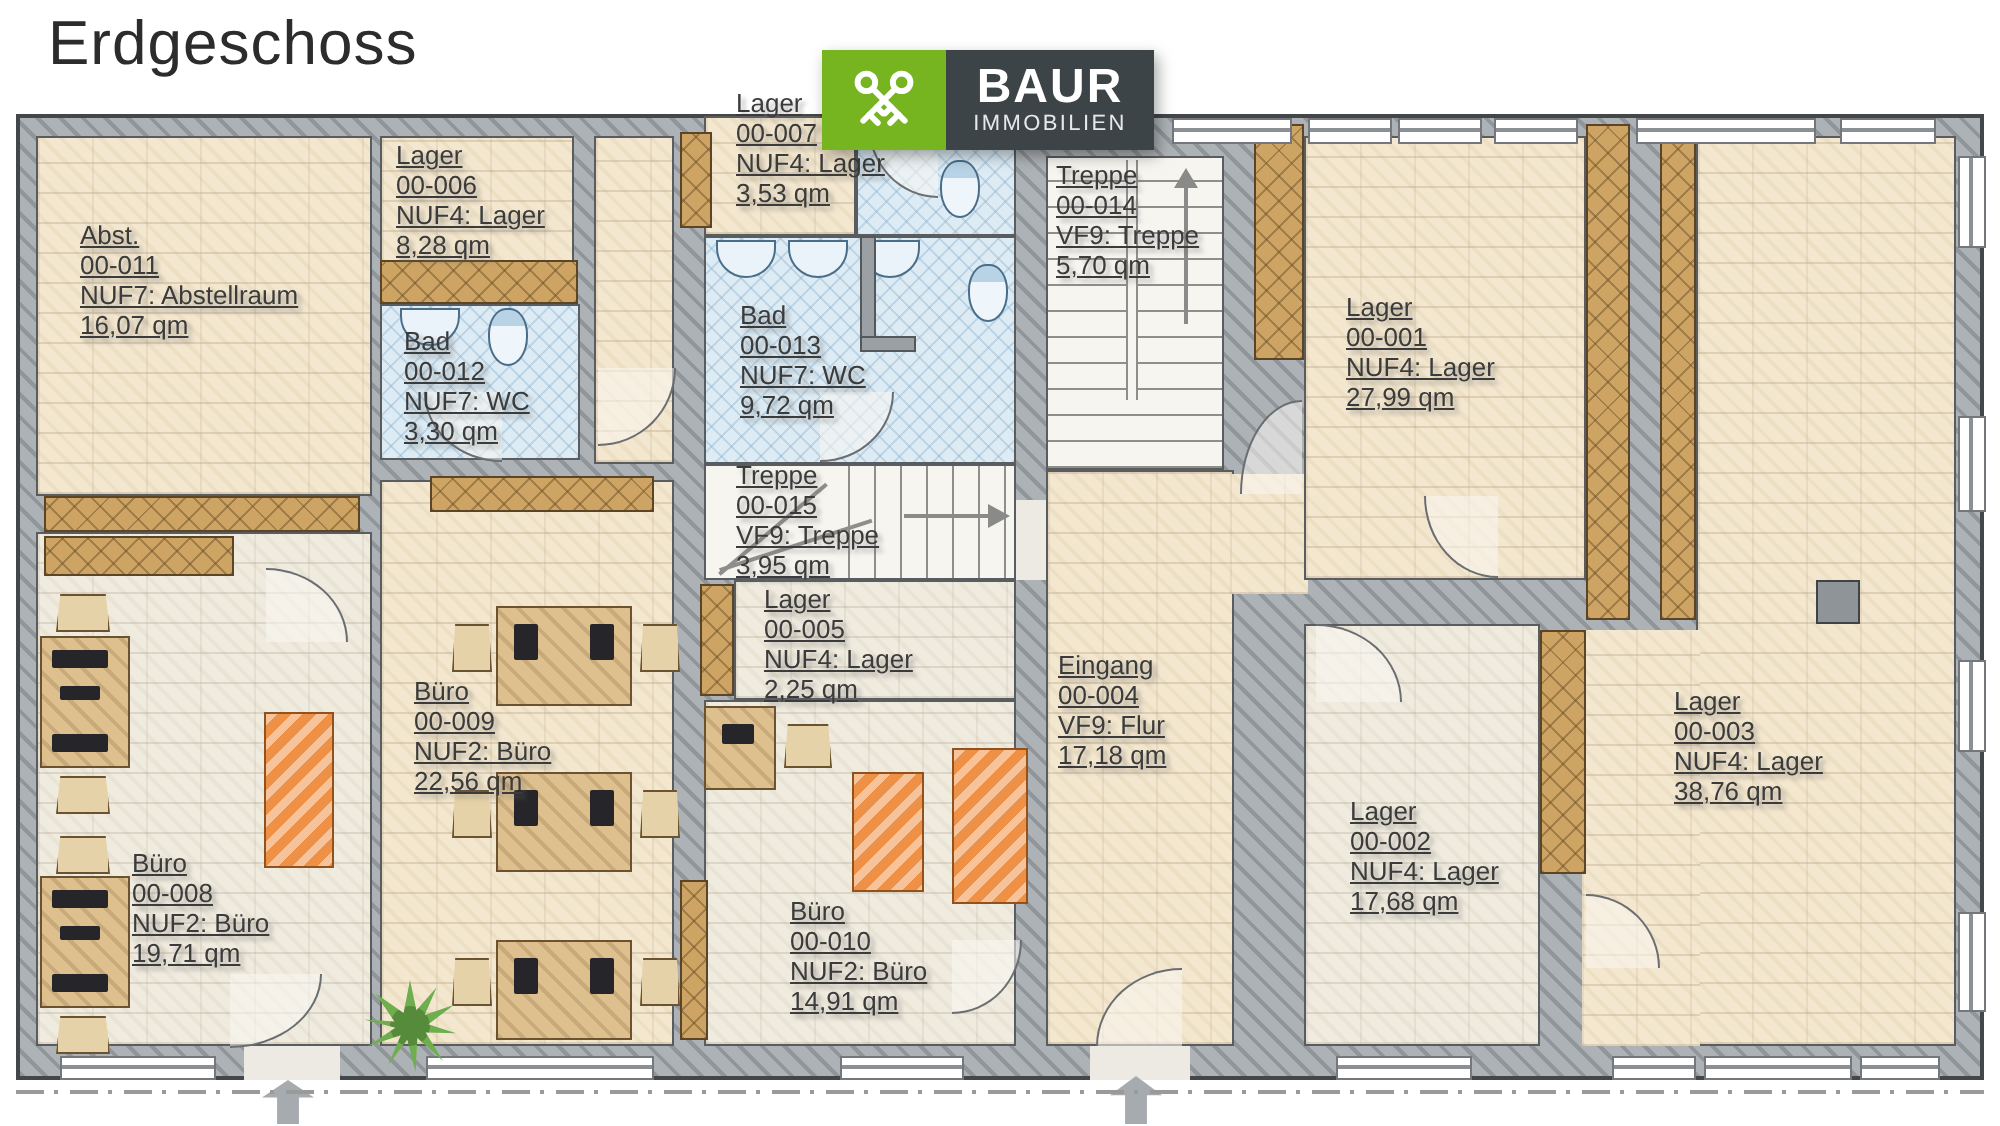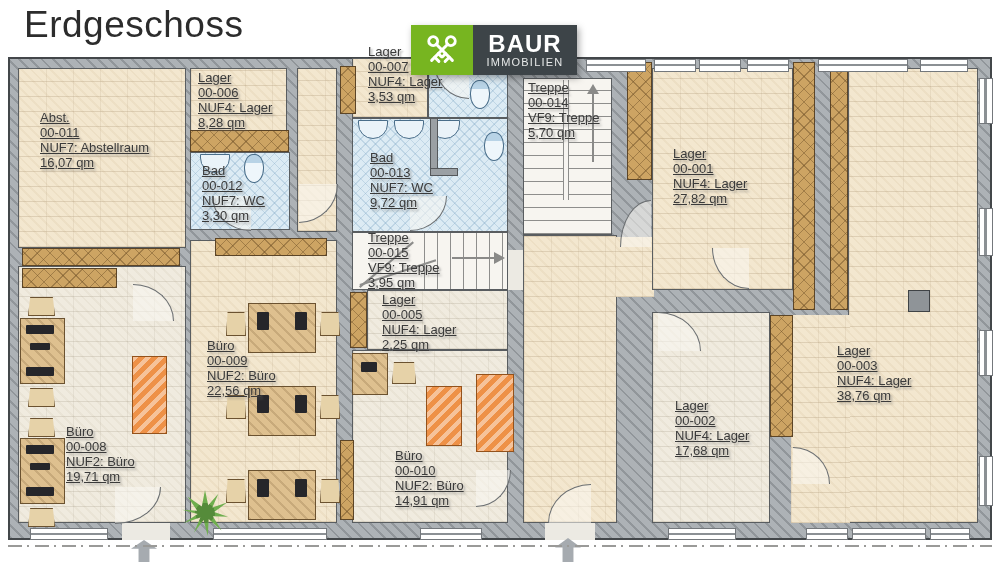--- a/index.html
+++ b/index.html
@@ -1,18 +1,18 @@
 <!DOCTYPE html>
 <html><head>
 <meta charset="utf-8">
 <style>
   html,body{margin:0;padding:0;background:#fff;}
   .canvas{position:relative;width:1000px;height:563px;background:#fff;overflow:hidden;
           font-family:"Liberation Sans",sans-serif;}
-  .title{position:absolute;left:24px;top:4px;font-size:37px;font-weight:500;color:#2c2c2c;
+  .title{position:absolute;left:24px;top:4px;font-size:31px;font-weight:500;color:#2c2c2c;
          letter-spacing:.5px;z-index:20;}
   
   .slab{position:absolute;left:8px;top:57px;width:984px;height:483px;box-sizing:border-box;
         border:2px solid #43474a;
         background:repeating-linear-gradient(45deg,rgba(72,77,82,.28) 0 2px,rgba(0,0,0,0) 2px 8px),#adb2b6;}
   .el{position:absolute;box-sizing:border-box;}
   .room{position:absolute;box-sizing:border-box;border:1px solid #595d60;}
   .warm{background:
     repeating-linear-gradient(0deg,rgba(172,150,118,.30) 0 1px,rgba(0,0,0,0) 1px 15px),
     repeating-linear-gradient(90deg,rgba(172,150,118,.16) 0 1px,rgba(0,0,0,0) 1px 27px),
@@ -251,21 +251,21 @@
   <div class="label" style="left:528px;top:80px">
     <span>Treppe</span>
       <span>00-014</span>
     <span>VF9: Treppe</span>
       <span>5,70 qm</span>
   </div>
   <div class="label" style="left:673px;top:146px">
     <span>Lager</span>
       <span>00-001</span>
     <span>NUF4: Lager</span>
-      <span>27,82 qm</span>
+      <span>27,99 qm</span>
   </div>
   <div class="label" style="left:368px;top:230px">
     <span>Treppe</span>
       <span>00-015</span>
     <span>VF9: Treppe</span>
       <span>3,95 qm</span>
   </div>
   <div class="label" style="left:382px;top:292px">
     <span>Lager</span>
       <span>00-005</span>
@@ -282,20 +282,26 @@
     <span>Büro</span>
       <span>00-009</span>
     <span>NUF2: Büro</span>
       <span>22,56 qm</span>
   </div>
   <div class="label" style="left:395px;top:448px">
     <span>Büro</span>
       <span>00-010</span>
     <span>NUF2: Büro</span>
       <span>14,91 qm</span>
+  </div>
+  <div class="label" style="left:529px;top:325px">
+    <span>Eingang</span>
+      <span>00-004</span>
+    <span>VF9: Flur</span>
+      <span>17,18 qm</span>
   </div>
   <div class="label" style="left:675px;top:398px">
     <span>Lager</span>
       <span>00-002</span>
     <span>NUF4: Lager</span>
       <span>17,68 qm</span>
   </div>
   <div class="label" style="left:837px;top:343px">
     <span>Lager</span>
       <span>00-003</span>

